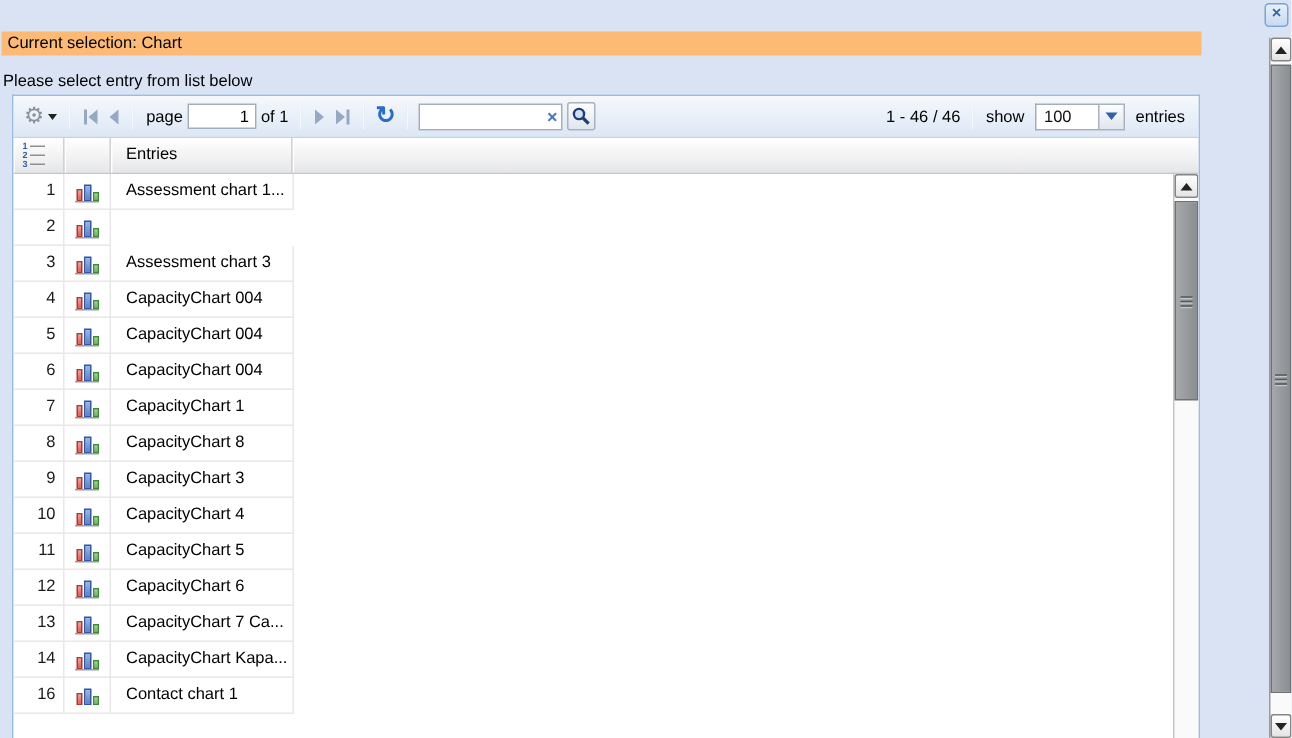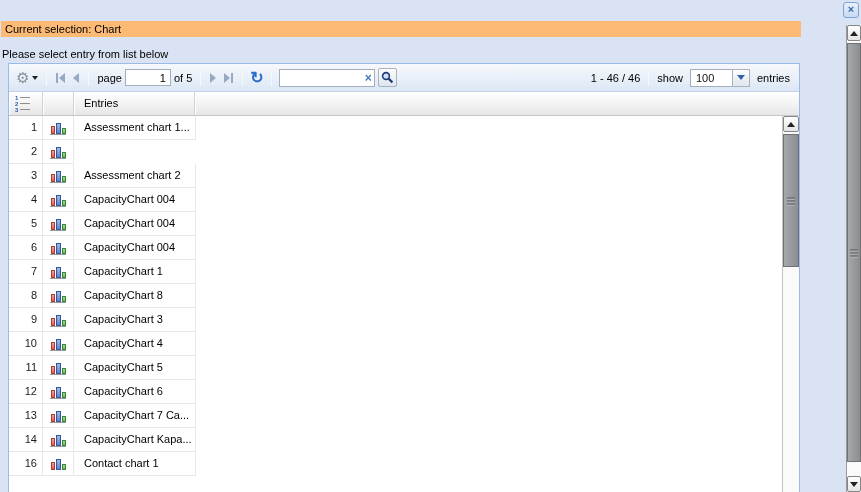--- a/index.html
+++ b/index.html
@@ -156,21 +156,21 @@
     <span class="nav">
         <span class="nav-bar"></span>
         <span class="tri-l"></span>
       </span>
     <span class="nav">
         <span class="tri-l"></span>
       </span>
     <span class="tsep"></span>
     <span class="tlabel">page</span>
     <input class="page-input" value="1" style="">
-    <span class="tlabel">of 5</span>
+    <span class="tlabel">of 1</span>
     <span class="tsep"></span>
     <span class="nav">
         <span class="tri-r"></span>
       </span>
     <span class="nav">
         <span class="tri-r"></span>
         <span class="nav-bar"></span>
       </span>
     <span class="tsep"></span>
     <span class="refresh-glyph">↻</span>
@@ -250,21 +250,21 @@
         <div class="grid-row">
     <div class="gcell c-num">3</div>
     <div class="gcell c-icon">
       <span class="chart-icon">
         <i class="b1"></i>
               <i class="b2"></i>
               <i class="b3"></i>
               <i class="base"></i>
       </span>
     </div>
-    <div class="gcell c-label">Assessment chart 2</div>
+    <div class="gcell c-label">Assessment chart 3</div>
   </div>
         <div class="grid-row">
     <div class="gcell c-num">4</div>
     <div class="gcell c-icon">
       <span class="chart-icon">
         <i class="b1"></i>
               <i class="b2"></i>
               <i class="b3"></i>
               <i class="base"></i>
       </span>

